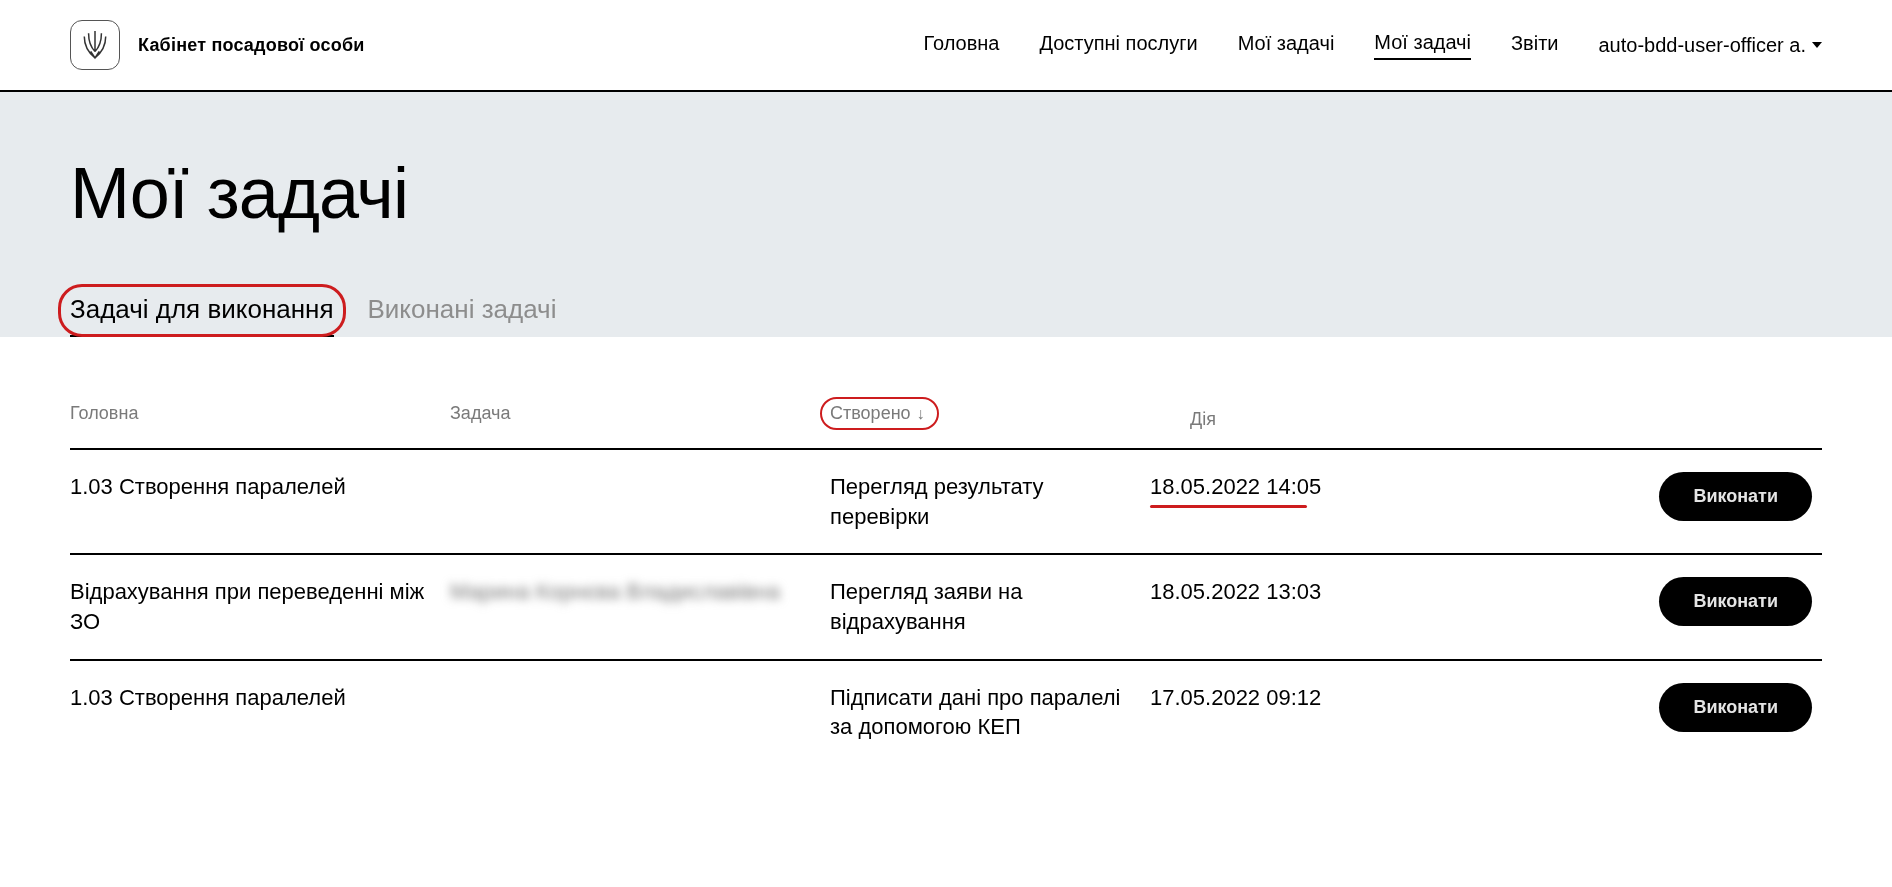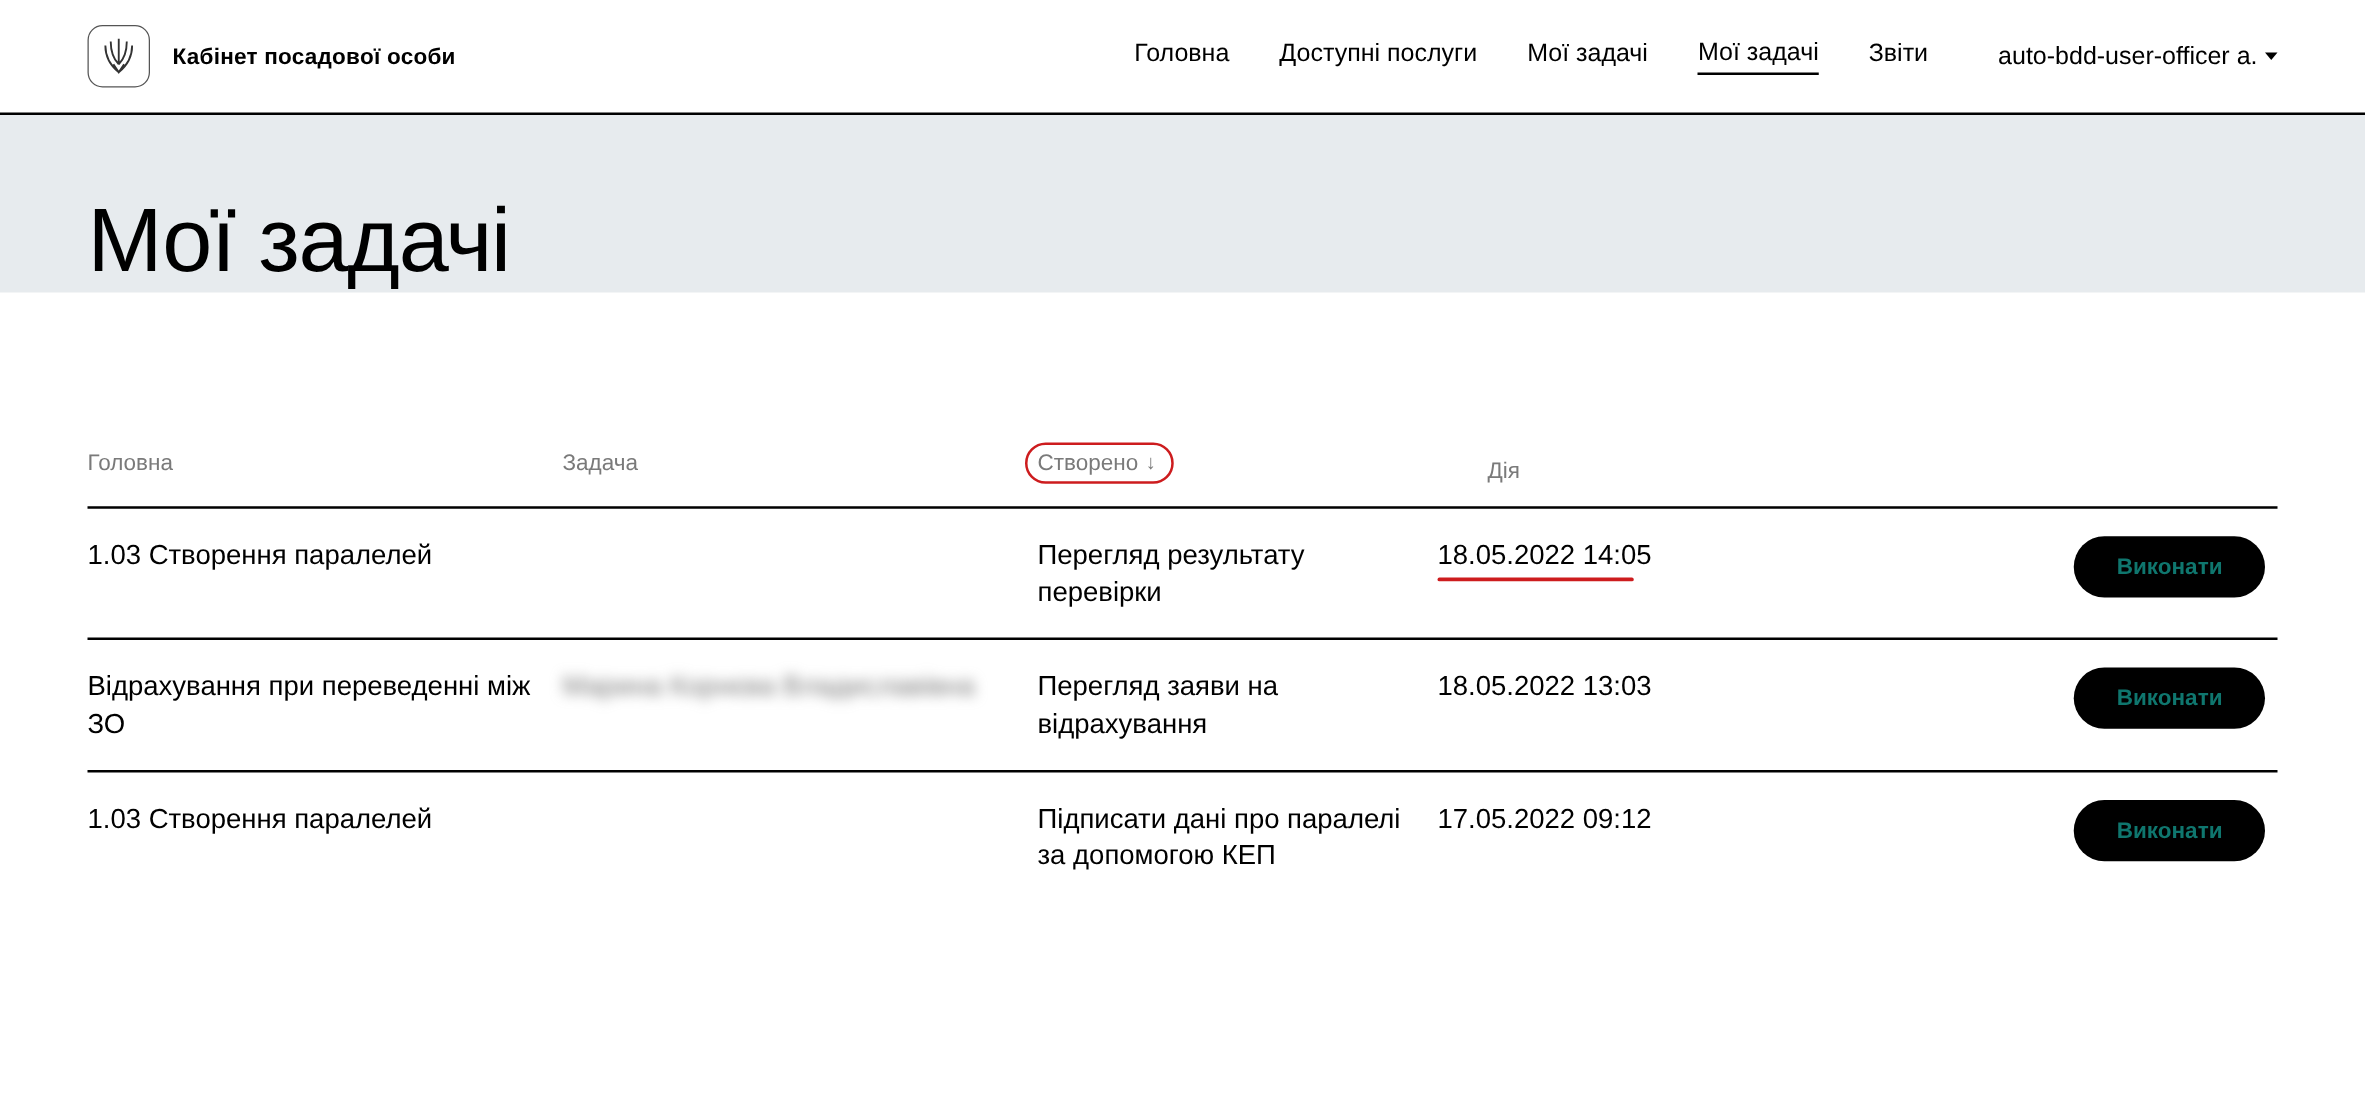--- a/index.html
+++ b/index.html
@@ -48,21 +48,20 @@
     padding-bottom: 4px;
   }
   .nav-link.active {
     border-bottom: 2px solid #000;
   }
   .user-menu {
     display: flex;
     align-items: center;
     gap: 6px;
     cursor: pointer;
-    margin-left: 16px;
   }
   .user-name { font-size: 20px; font-weight: 500; }
   .chevron-down {
     width: 0; height: 0;
     border-left: 5px solid transparent;
     border-right: 5px solid transparent;
     border-top: 6px solid #000;
   }
 
   .hero {
@@ -170,21 +169,21 @@
     color: #777;
     user-select: none;
   }
   .action-cell {
     display: flex;
     justify-content: flex-end;
     padding-right: 10px;
   }
   .btn {
     background: #000;
-    color: #0f766e;
+    color: #e5e5e5;
     border: none;
     border-radius: 28px;
     padding: 14px 34px;
     font-size: 18px;
     font-weight: 600;
     cursor: pointer;
   }
 </style>
 </head>
 <body>
@@ -206,20 +205,27 @@
     <span class="nav-link">Звіти</span>
     <div class="user-menu">
       <span class="user-name">auto-bdd-user-officer а.</span>
       <span class="chevron-down"></span>
     </div>
   </nav>
 </header>
 
 <section class="hero">
   <h1 class="page-title">Мої задачі</h1>
+  <div class="tabs">
+    <div class="tab active" style="position:relative;">
+      <span>Задачі для виконання</span>
+      <span class="highlight-oval-tab"></span>
+    </div>
+    <div class="tab">Виконані задачі</div>
+  </div>
 </section>
 
 <section class="content">
   <div class="table">
 
     <div class="thead">
       <div class="th">Головна</div>
       <div class="th">Задача</div>
       <div class="th">
         <span class="th-sort">

